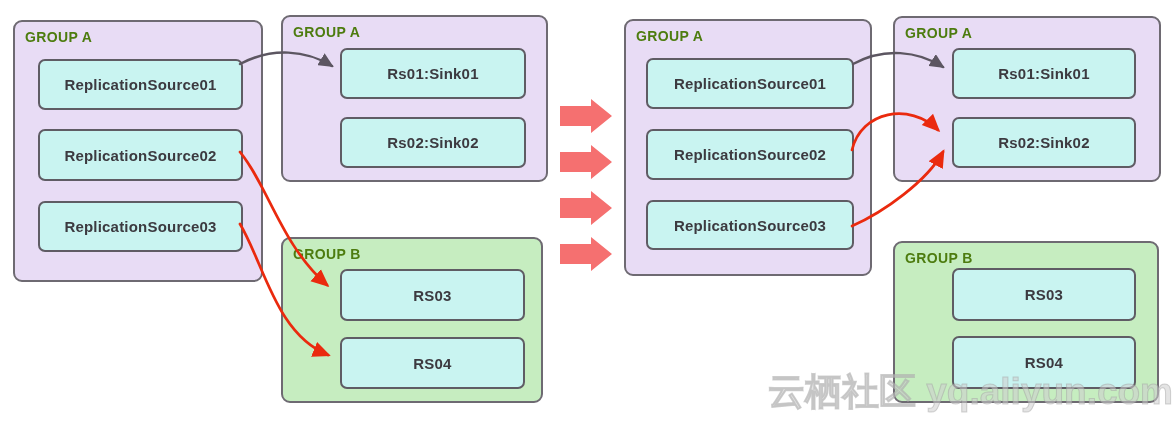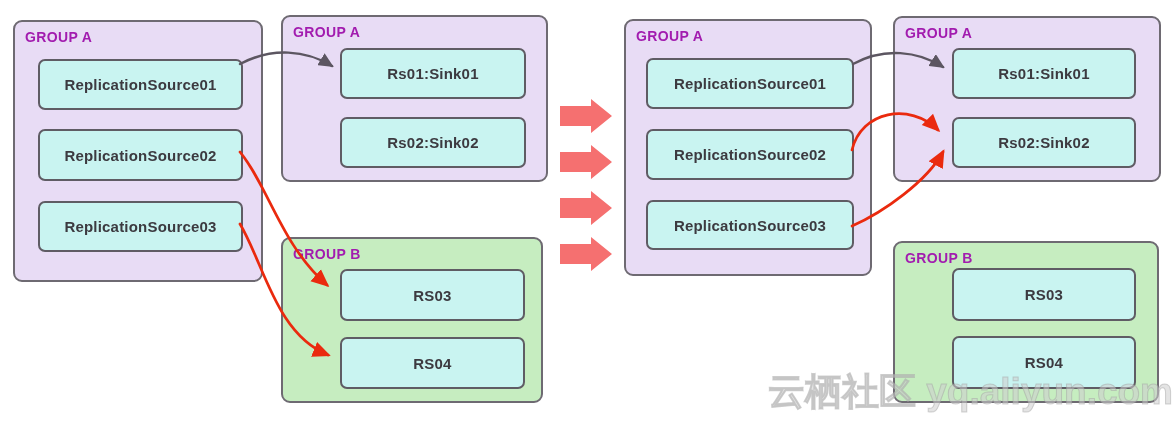--- a/index.html
+++ b/index.html
@@ -5,21 +5,21 @@
   html,body{margin:0;padding:0;background:#ffffff;}
   .canvas{
     position:relative;width:1175px;height:422px;background:#ffffff;overflow:hidden;
     font-family:"Liberation Sans","DejaVu Sans",sans-serif;
   }
   .group{position:absolute;border:2px solid #6e6a72;border-radius:9px;box-sizing:border-box;}
   .group--purple{background:#e8dcf5;}
   .group--green{background:#c6edc0;}
   .group__label{
     position:absolute;top:7px;left:10px;font-size:14px;font-weight:bold;
-    color:#a21caf;letter-spacing:.4px;white-space:nowrap;
+    color:#4d7c0f;letter-spacing:.4px;white-space:nowrap;
   }
   .node{
     position:absolute;background:#c9f4f1;border:2px solid #5f5c64;border-radius:7px;
     box-sizing:border-box;display:flex;align-items:center;justify-content:center;
     font-size:15px;font-weight:bold;color:#3c3a40;letter-spacing:.2px;white-space:nowrap;
   }
   .overlay{position:absolute;left:0;top:0;width:1175px;height:422px;pointer-events:none;}
   .watermark{
     position:absolute;left:768px;top:372px;width:410px;
     font-size:37px;font-weight:bold;line-height:1.1;white-space:nowrap;

